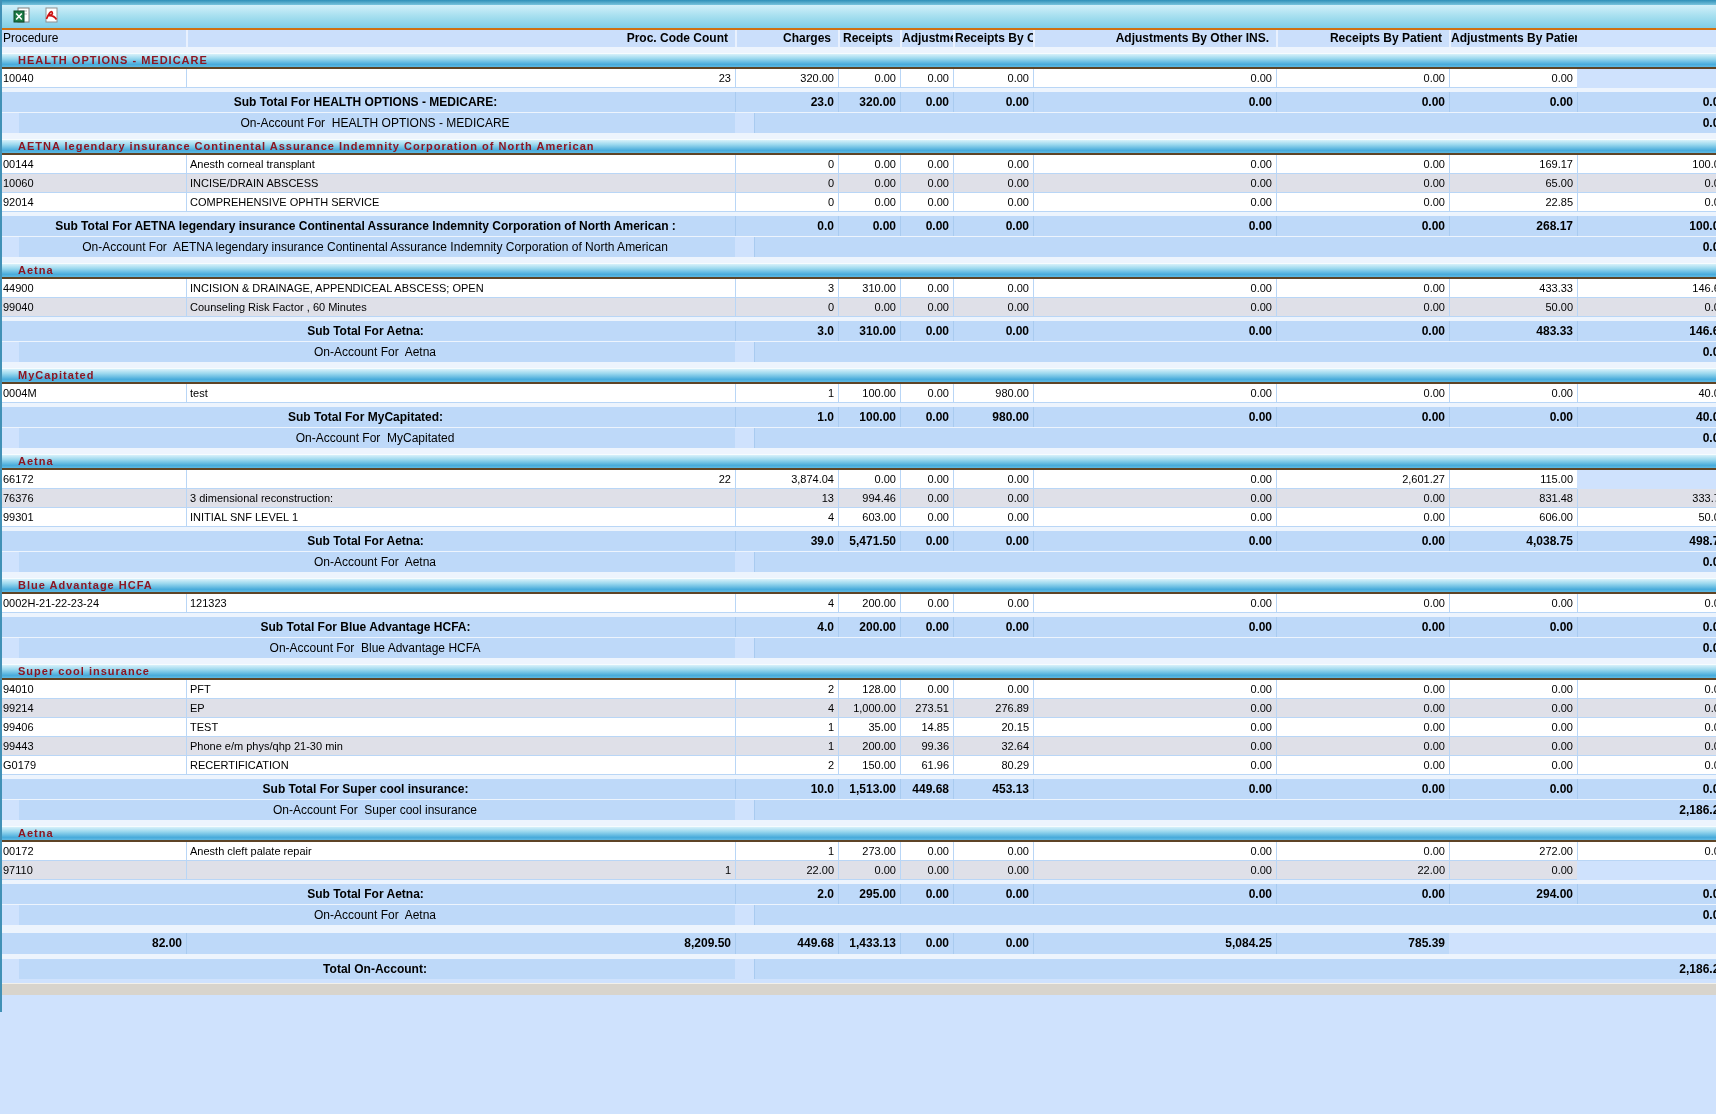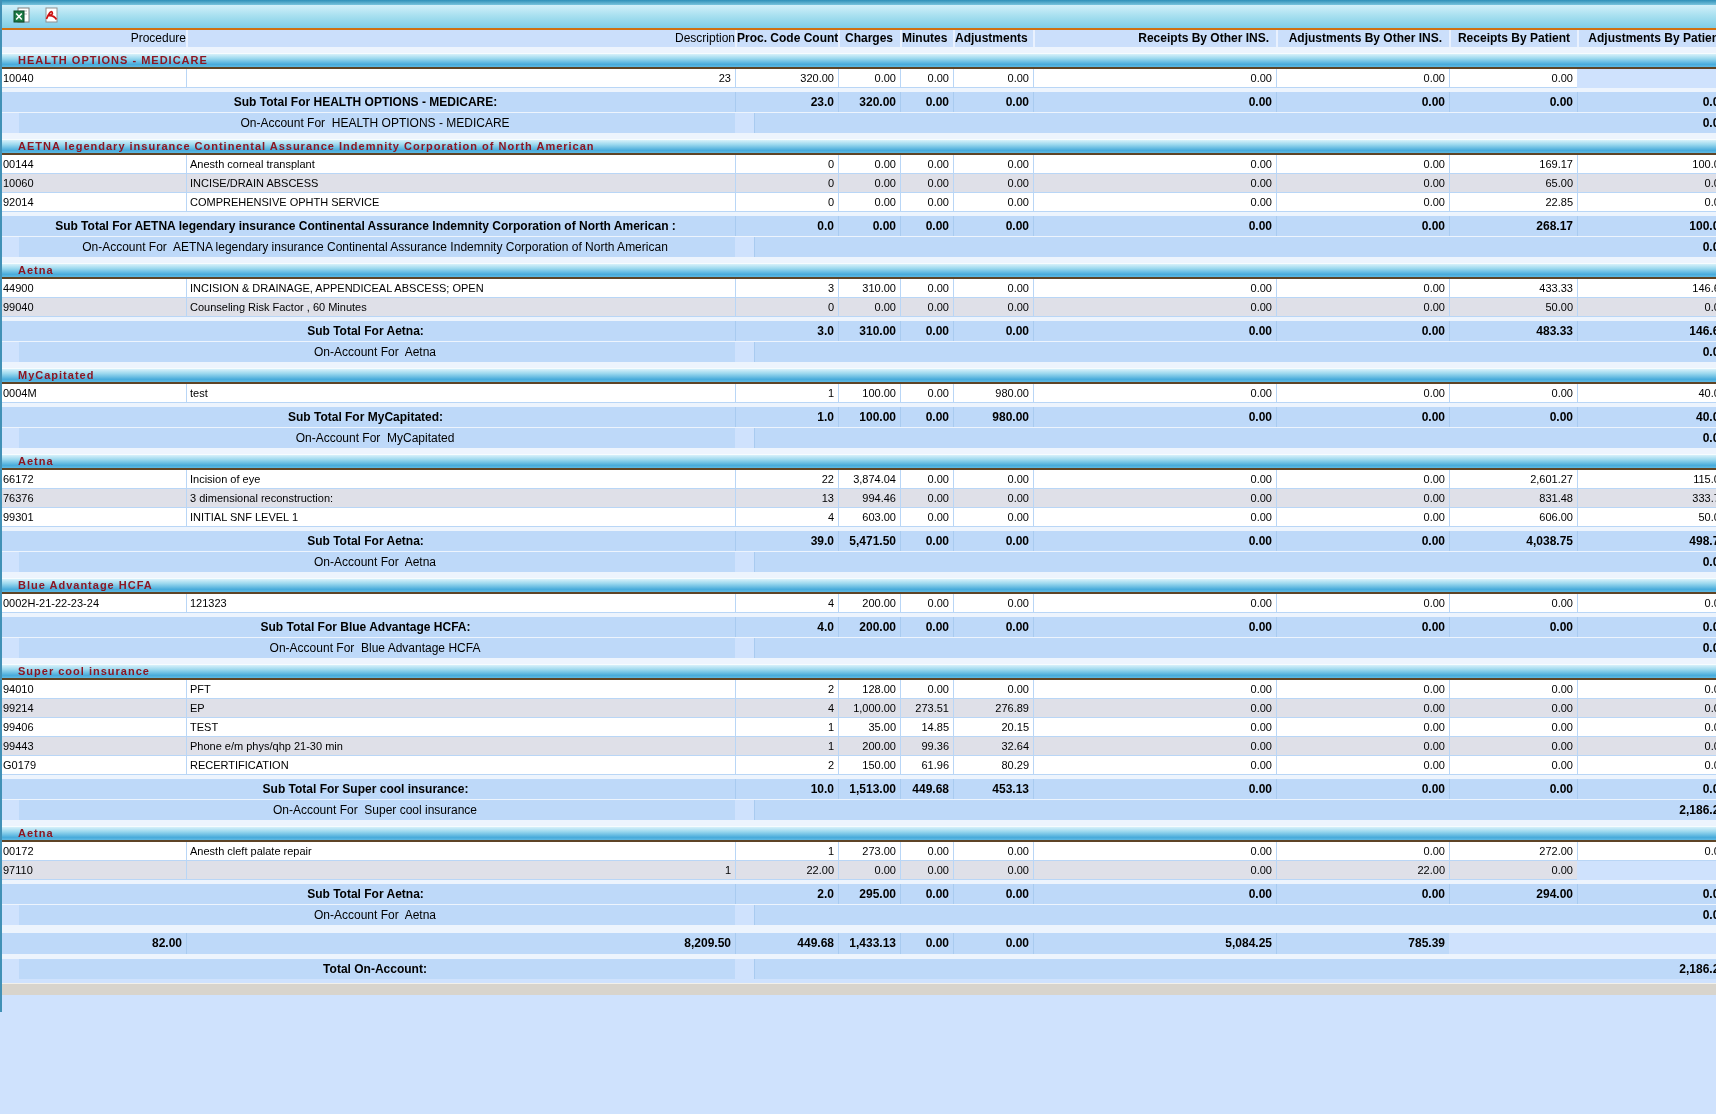--- a/index.html
+++ b/index.html
@@ -25,21 +25,21 @@
   }
   .row > div{overflow:hidden;white-space:nowrap;box-sizing:border-box;}
   .c{border-left:1px solid #b9d6f6;}
   .row .c:first-child{border-left:none;}
   .num{text-align:right;padding-right:4px;}
   .txt{padding-left:3px;}
   .lbl{text-align:center;padding-right:4px;}
   .span2{grid-column:1/3;border-left:none;}
   .span8{grid-column:3/11;}
   
-  .hdr > div{height:17px;line-height:17px;font-size:12px;background:#cbdffb;border-left:2px solid #e9f1fe;text-align:right;}
+  .hdr > div{height:17px;line-height:17px;font-size:12px;background:#cbdffb;border-left:2px solid #e9f1fe;}
   .hdr > div:first-child{border-left:none;}
   .hdr .numh{font-weight:bold;text-align:right;padding-right:7px;}
   .hdr .txth{padding-left:3px;}
   
   .band{
     width:1730px;height:13px;line-height:13px;box-sizing:content-box;
     background:linear-gradient(180deg,#d8f1fa 0%,#9bd8ee 35%,#48abdb 80%,#5fb9e2 100%);
     border-top:1px solid #f6fcfe;border-bottom:2px solid #5e4426;
     color:#8c1622;font-weight:bold;font-size:11px;letter-spacing:1px;
     padding-left:18px;overflow:hidden;white-space:nowrap;
@@ -86,24 +86,23 @@
         <rect x="3" y="1" width="11" height="14" fill="#ffffff" stroke="#909090" stroke-width="1"></rect>
         <path d="M3.5 12 Q7.5 2.5 9.2 5.4 Q10.4 7.8 5.6 8.6 Q11 8 13.5 12.5" fill="none" stroke="#cc1111" stroke-width="1.7"></path>
       </svg>
     </span>
   </button>
 </div>
 
 <div id="report">
     <div class="row hdr">
       <div class="txth">Procedure</div>
-      <div class="txth">Description</div>
       <div class="numh">Proc. Code Count</div>
       <div class="numh">Charges</div>
-      <div class="numh">Minutes</div>
+      <div class="numh">Receipts</div>
       <div class="numh">Adjustments</div>
       <div class="numh">Receipts By Other INS.</div>
       <div class="numh">Adjustments By Other INS.</div>
       <div class="numh">Receipts By Patient</div>
       <div class="numh">Adjustments By Patient</div>
     </div>
     <div class="spacer6"></div>
     <div class="band">HEALTH OPTIONS - MEDICARE</div>
     <div class="row datarow">
       <div class="c txt">10040</div>
@@ -259,21 +258,20 @@
     </div>
     <div class="spacer1"></div>
     <div class="row onrow">
       <div class="lbl span2 oalbl">On-Account For  MyCapitated</div>
       <div class="num span8 oaval">0.00</div>
     </div>
     <div class="spacer6"></div>
     <div class="band">Aetna</div>
     <div class="row datarow">
       <div class="c txt">66172</div>
-      <div class="c txt">Incision of eye</div>
       <div class="c num">22</div>
       <div class="c num">3,874.04</div>
       <div class="c num">0.00</div>
       <div class="c num">0.00</div>
       <div class="c num">0.00</div>
       <div class="c num">0.00</div>
       <div class="c num">2,601.27</div>
       <div class="c num">115.00</div>
     </div>
     <div class="row datarow alt">

